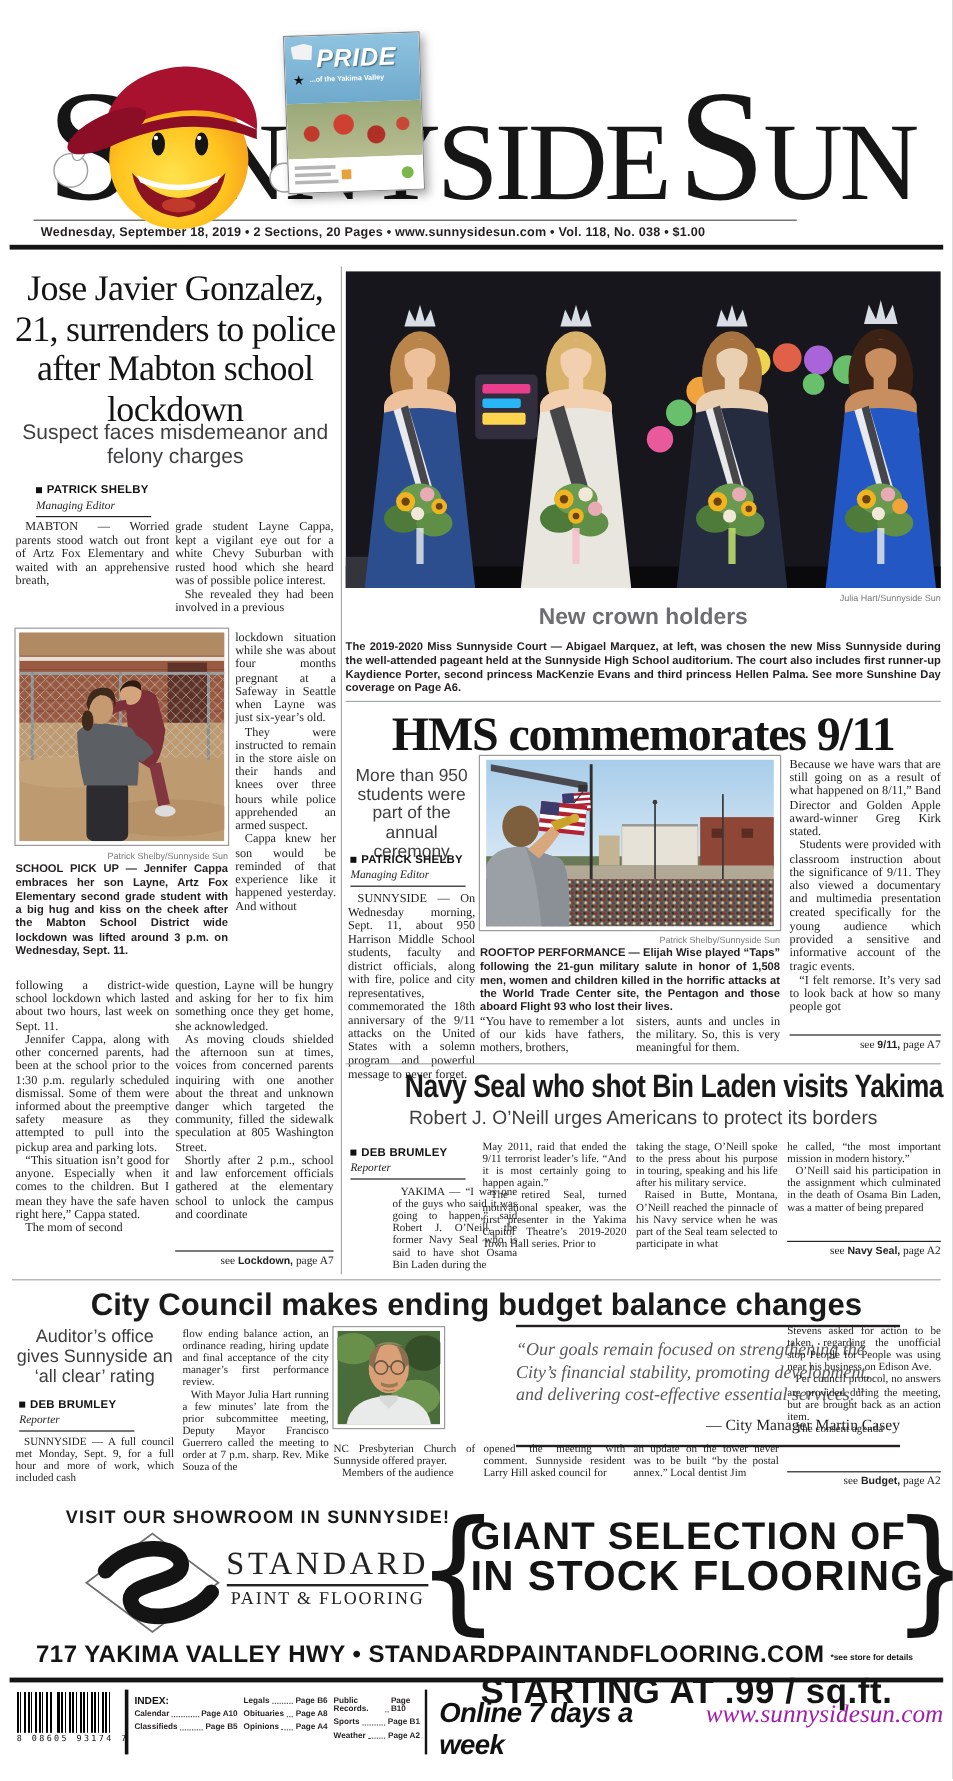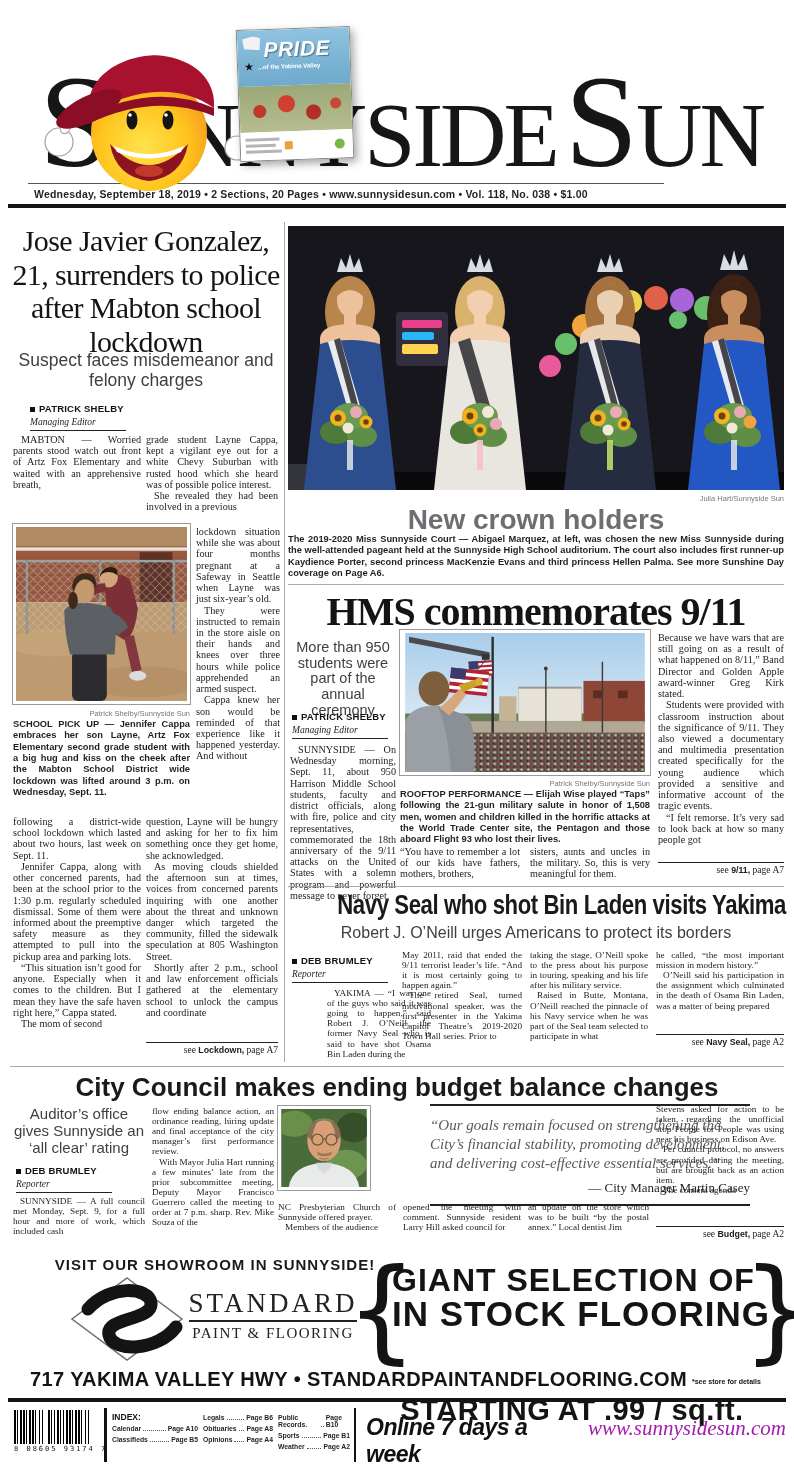--- a/index.html
+++ b/index.html
@@ -332,21 +332,21 @@
       <circle cx="-12" cy="190" r="8" fill="#f0b41e"></circle>
         <circle cx="-12" cy="190" r="3.5" fill="#6b4210"></circle>
       <circle cx="6" cy="186" r="6" fill="#e8aab4"></circle>
         <circle cx="16" cy="196" r="6.5" fill="#f2a43c"></circle>
       <circle cx="-2" cy="202" r="5.5" fill="#f2e8d8"></circle>
       <rect x="-3" y="214" width="6" height="30" fill="#eee" opacity="0.8"></rect>
     </g>
   </svg>
 
   <div class="abs credit" style="left:288px; top:494px; width:496px;">Julia Hart/Sunnyside Sun</div>
-  <div class="abs hl-sans" style="left:288px; top:504px; width:496px; font-size:28px; color:#6d6e71;">New crown holders</div>
+  <div class="abs hl-sans" style="left:288px; top:504px; width:496px; font-size:19px; color:#6d6e71;">New crown holders</div>
   <div class="abs cap" style="left:288px; top:534px; width:496px;">The 2019-2020 Miss Sunnyside Court — Abigael Marquez, at left, was chosen the new Miss Sunnyside during the well-attended pageant held at the Sunnyside High School auditorium. The court also includes first runner-up Kaydience Porter, second princess MacKenzie Evans and third princess Hellen Palma. See more Sunshine Day coverage on Page A6.</div>
 
   <div class="hline" style="left:288px; top:584px; width:496px;"></div>
 
   <div class="abs hl-serif" style="left:288px; top:588px; width:496px; font-size:40px; font-weight:bold; letter-spacing:-1px;">HMS commemorates 9/11</div>
 
   <div class="abs deck" style="left:288px; top:640px; width:110px; font-size:14.5px; line-height:1.08;">More than 950 students were part of the annual ceremony</div>
   <div class="abs byline" style="left:292px; top:706px;">
     <div><span class="sq"></span><span class="name">PATRICK SHELBY</span></div>
     <div class="role">Managing Editor</div>
@@ -503,21 +503,21 @@
   </div>
 
   <div class="abs bt9" style="left:278px; top:1202px; width:118px;">
     <p class="ni">NC Presbyterian Church of Sunnyside offered prayer.</p>
     <p>Members of the audience</p>
   </div>
   <div class="abs bt9" style="left:403px; top:1202px; width:118px;">
     <p class="ni">opened the meeting with comment. Sunnyside resident Larry Hill asked council for</p>
   </div>
   <div class="abs bt9" style="left:528px; top:1202px; width:121px;">
-    <p class="ni">an update on the store which was to be built “by the postal annex.” Local dentist Jim</p>
+    <p class="ni">an update on the tower never was to be built “by the postal annex.” Local dentist Jim</p>
   </div>
   <div class="abs bt9" style="left:656px; top:1104px; width:128px;">
     <p class="ni">Stevens asked for action to be taken, regarding the unofficial stop People for People was using near his business on Edison Ave.</p>
     <p>Per council protocol, no answers are provided during the meeting, but are brought back as an action item.</p>
     <p>The consent agenda</p>
   </div>
   <div class="abs cont" style="left:656px; top:1226px; width:128px;">
     <span>see</span> <b>Budget,</b> <span>page A2</span>
   </div>
 

